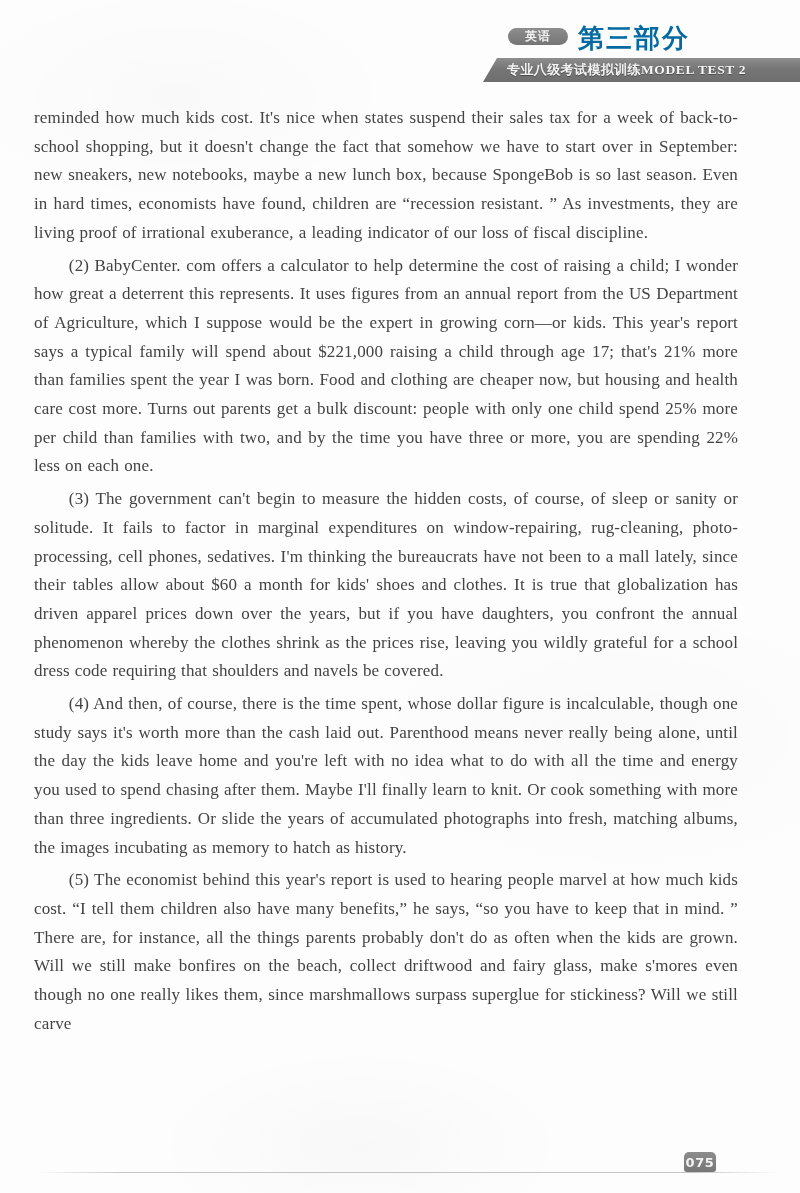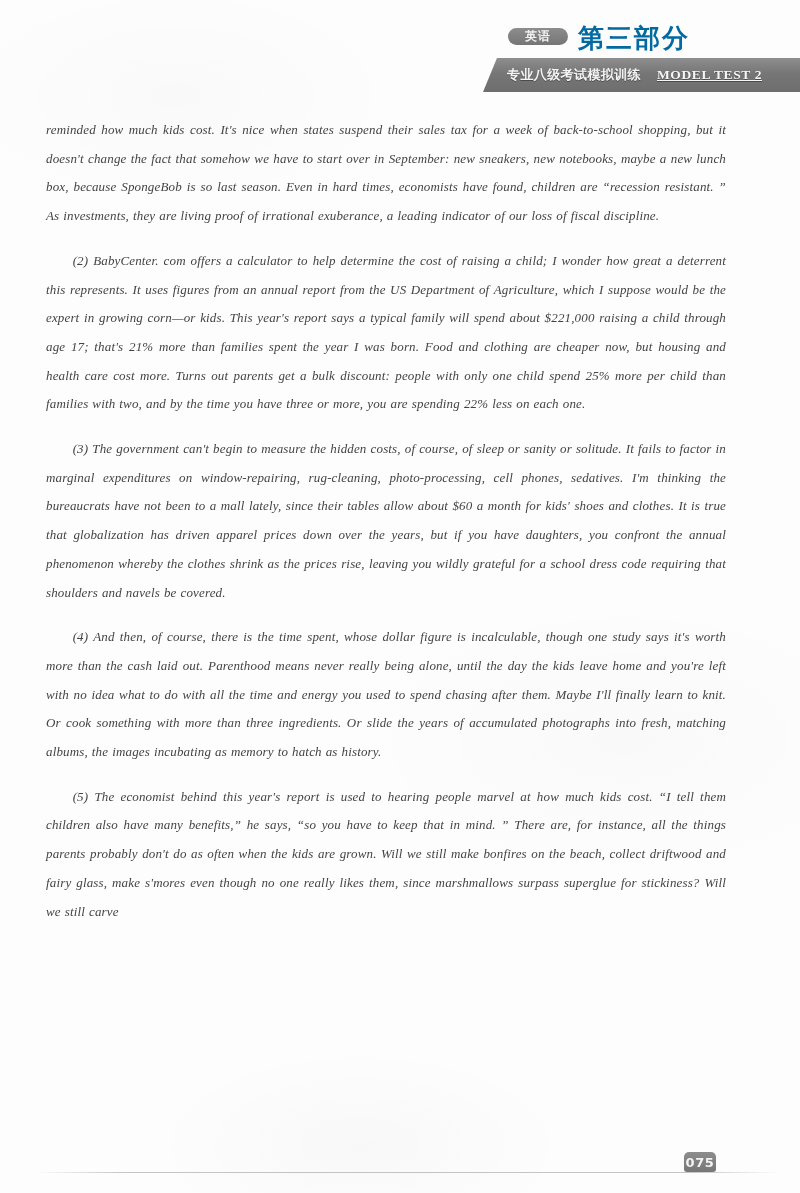--- a/index.html
+++ b/index.html
@@ -34,21 +34,21 @@
     left: 0;
     right: 0;
     height: 92px;
   }
 
   .header-band {
     position: absolute;
     left: 483px;
     top: 58px;
     width: 317px;
-    height: 34px;
+    height: 24px;
     background: linear-gradient(180deg, #8e8e8e 0%, #767676 45%, #6e6e6e 100%);
     -webkit-clip-path: polygon(14px 0, 100% 0, 100% 100%, 0 100%);
     clip-path: polygon(14px 0, 100% 0, 100% 100%, 0 100%);
     display: flex;
     align-items: center;
     overflow: hidden;
   }
   .header-band-inner {
     display: flex;
     align-items: baseline;
@@ -62,23 +62,21 @@
     color: #f4f4f4;
     letter-spacing: 0.4px;
     text-shadow: 0 1px 0 rgba(0,0,0,0.35);
   }
   .band-en {
     font-family: "Liberation Serif", "DejaVu Serif", serif;
     font-size: 13.5px;
     font-weight: bold;
     color: #f6f6f6;
     letter-spacing: 0.6px;
-    margin-left: 16px;
     text-shadow: 0 1px 0 rgba(0,0,0,0.35);
-    text-decoration: underline;
   }
 
   .subject-tag {
     position: absolute;
     left: 508px;
     top: 28px;
     width: 60px;
     height: 17px;
     background: linear-gradient(180deg, #8d8d8d 0%, #757575 100%);
     border-radius: 9px;
@@ -108,29 +106,28 @@
 
   
   .content {
     position: absolute;
     left: 30px;
     top: 100px;
     width: 712px;
   }
 
   .para {
-    margin: 16px;
+    margin: 4px;
     text-align: justify;
     text-justify: inter-word;
-    font-size: 13px;
+    font-size: 17px;
     line-height: 28.7px;
     color: #434343;
     letter-spacing: 0.15px;
     word-spacing: 0.6px;
-    font-style: italic;
   }
   .para.indent {
     text-indent: 2.05em;
   }
 
   
   .footer-rule {
     position: absolute;
     left: 34px;
     right: 20px;

